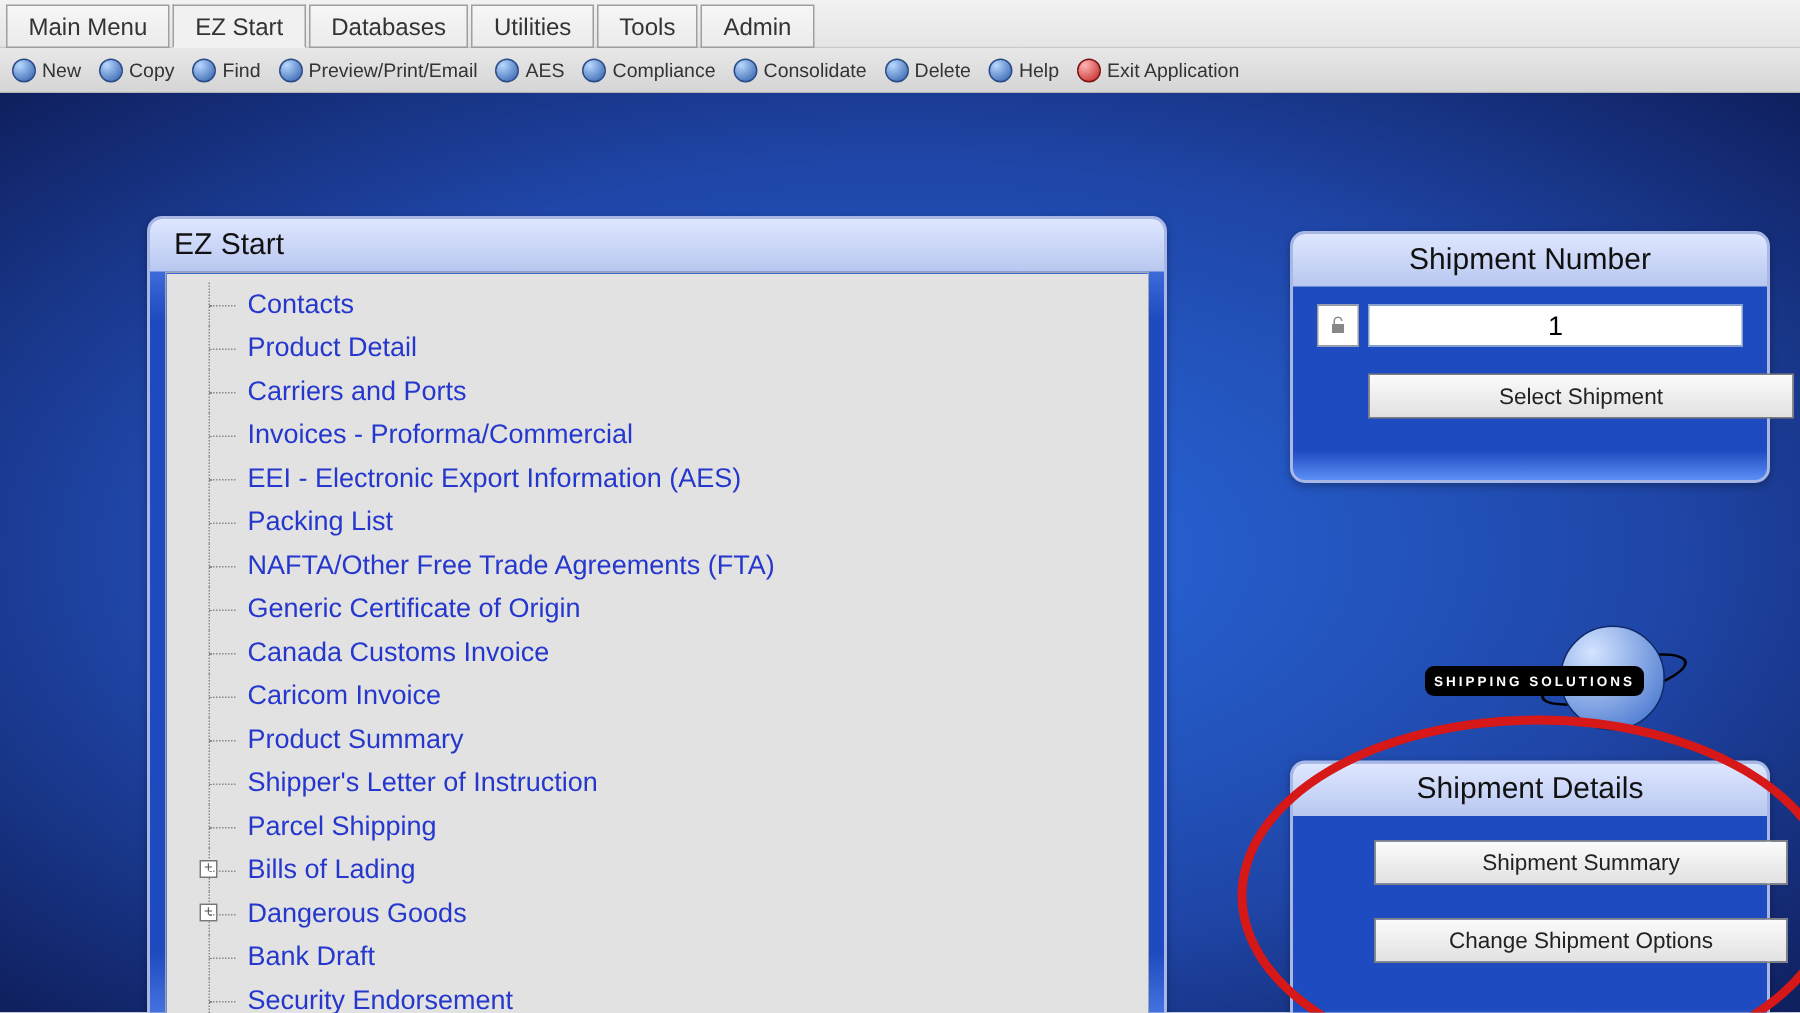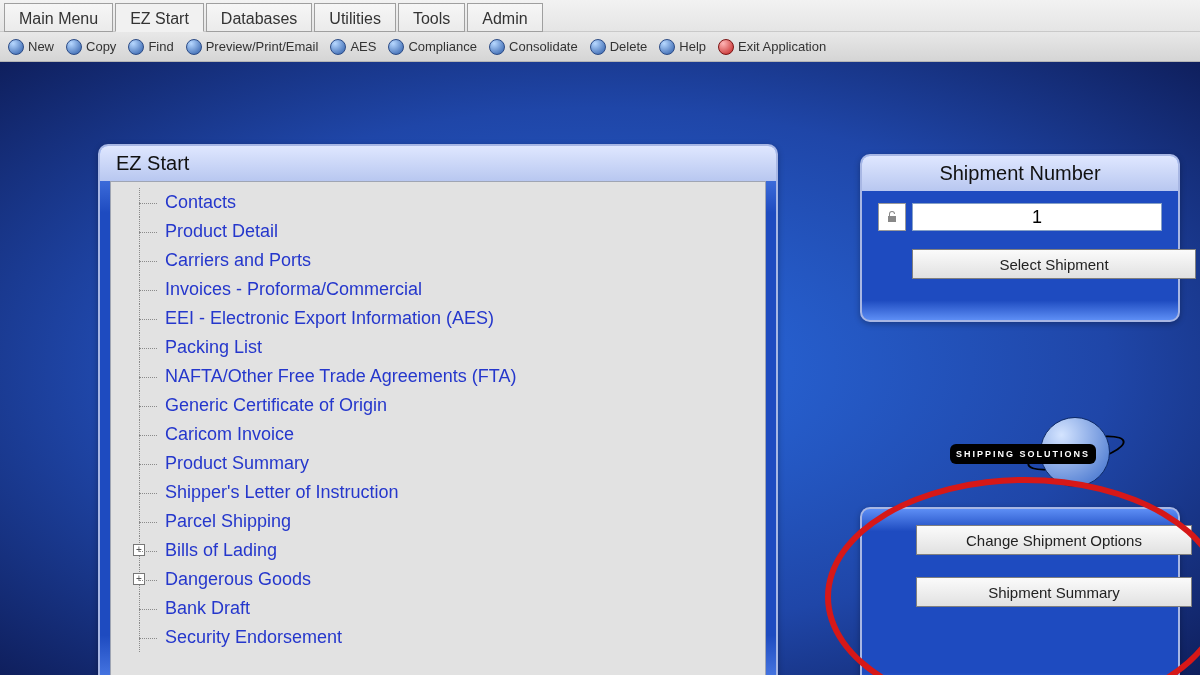--- a/index.html
+++ b/index.html
@@ -271,20 +271,21 @@
     <div class="panel-title left">EZ Start</div>
     <div class="ez-list" id="ezlist">
         <div class="ez-item"><span>Contacts</span></div>
         <div class="ez-item"><span>Product Detail</span></div>
         <div class="ez-item"><span>Carriers and Ports</span></div>
         <div class="ez-item"><span>Invoices - Proforma/Commercial</span></div>
         <div class="ez-item"><span>EEI - Electronic Export Information (AES)</span></div>
         <div class="ez-item"><span>Packing List</span></div>
         <div class="ez-item"><span>NAFTA/Other Free Trade Agreements (FTA)</span></div>
         <div class="ez-item"><span>Generic Certificate of Origin</span></div>
+        <div class="ez-item"><span>Canada Customs Invoice</span></div>
         <div class="ez-item"><span>Caricom Invoice</span></div>
         <div class="ez-item"><span>Product Summary</span></div>
         <div class="ez-item"><span>Shipper's Letter of Instruction</span></div>
         <div class="ez-item"><span>Parcel Shipping</span></div>
         <div class="ez-item expandable"><span class="exp">+</span><span>Bills of Lading</span></div>
         <div class="ez-item expandable"><span class="exp">+</span><span>Dangerous Goods</span></div>
         <div class="ez-item"><span>Bank Draft</span></div>
         <div class="ez-item"><span>Security Endorsement</span></div>
       </div>
   </div>
@@ -304,20 +305,21 @@
     </div>
   </div>
 
   <div class="logo-wrap">
     <div class="ring"></div>
     <div class="globe"></div>
     <div class="logo-band">SHIPPING SOLUTIONS</div>
   </div>
 
   <div class="panel details-panel">
+    <div class="panel-title">Shipment Details</div>
     <div class="details-body">
+      <button class="win-button">Shipment Summary</button>
       <button class="win-button">Change Shipment Options</button>
-      <button class="win-button">Shipment Summary</button>
     </div>
   </div>
 
   <div class="highlight-oval"></div>
 </div>
 
 </body></html>

